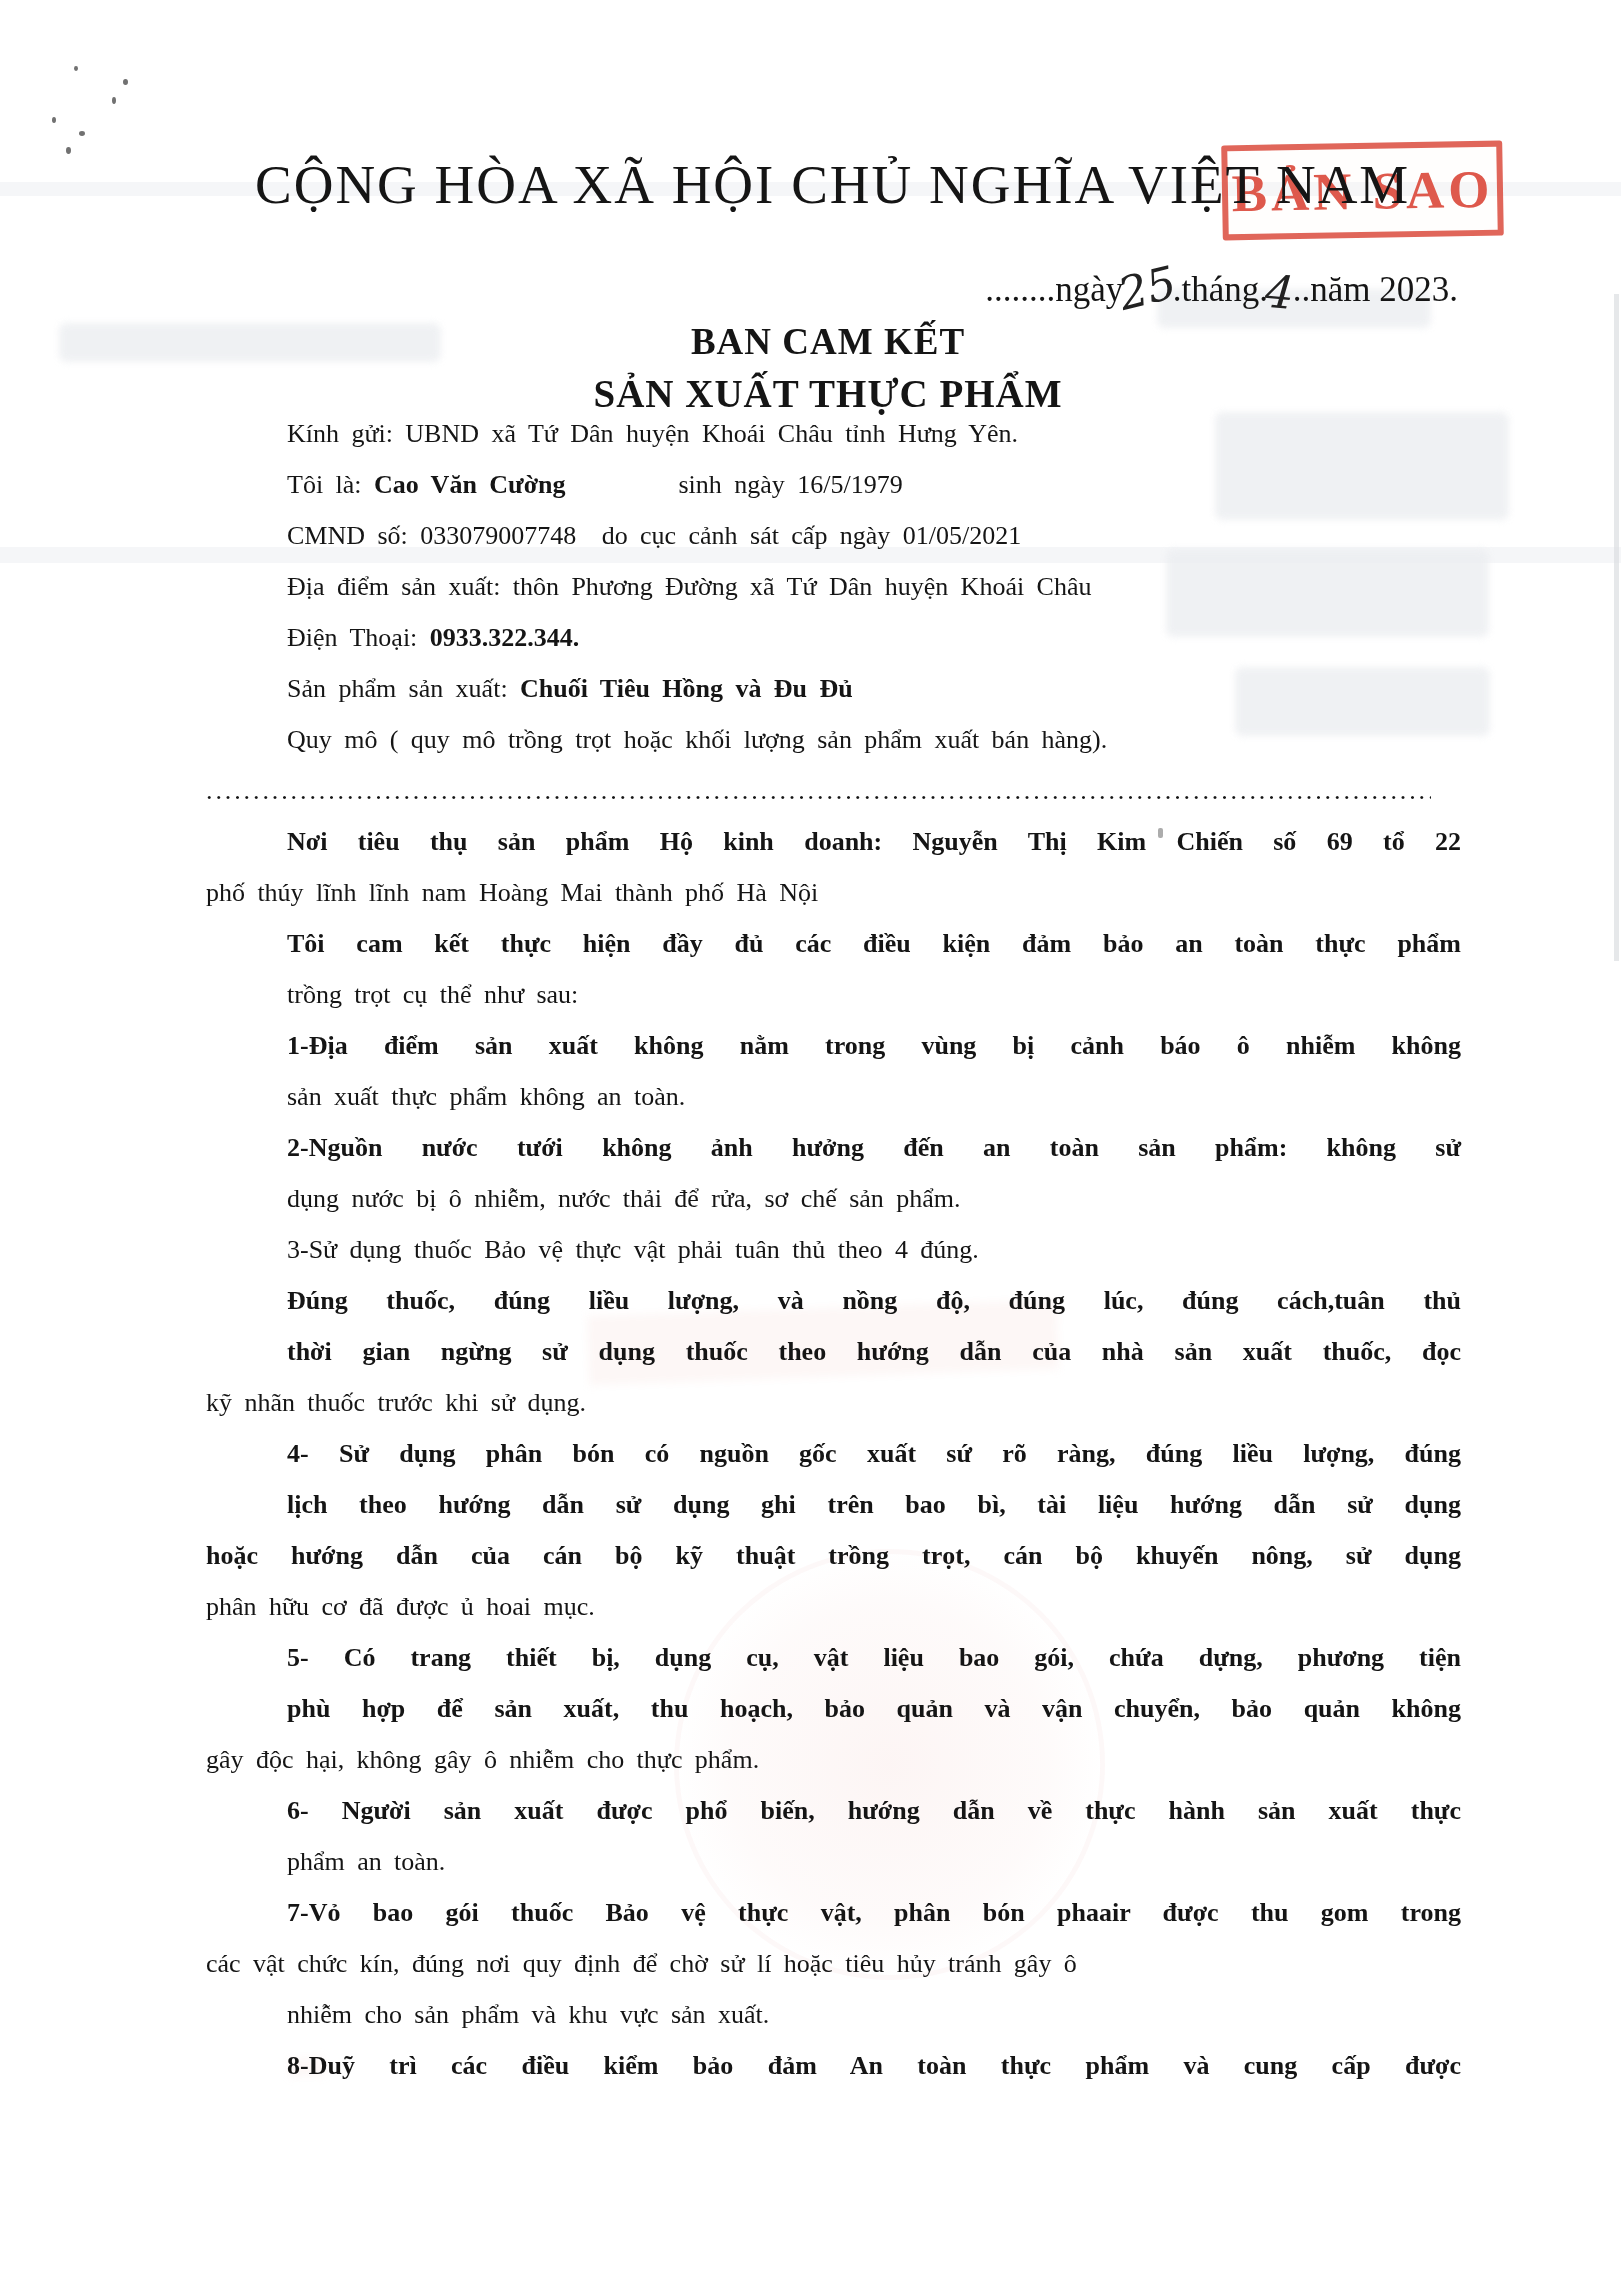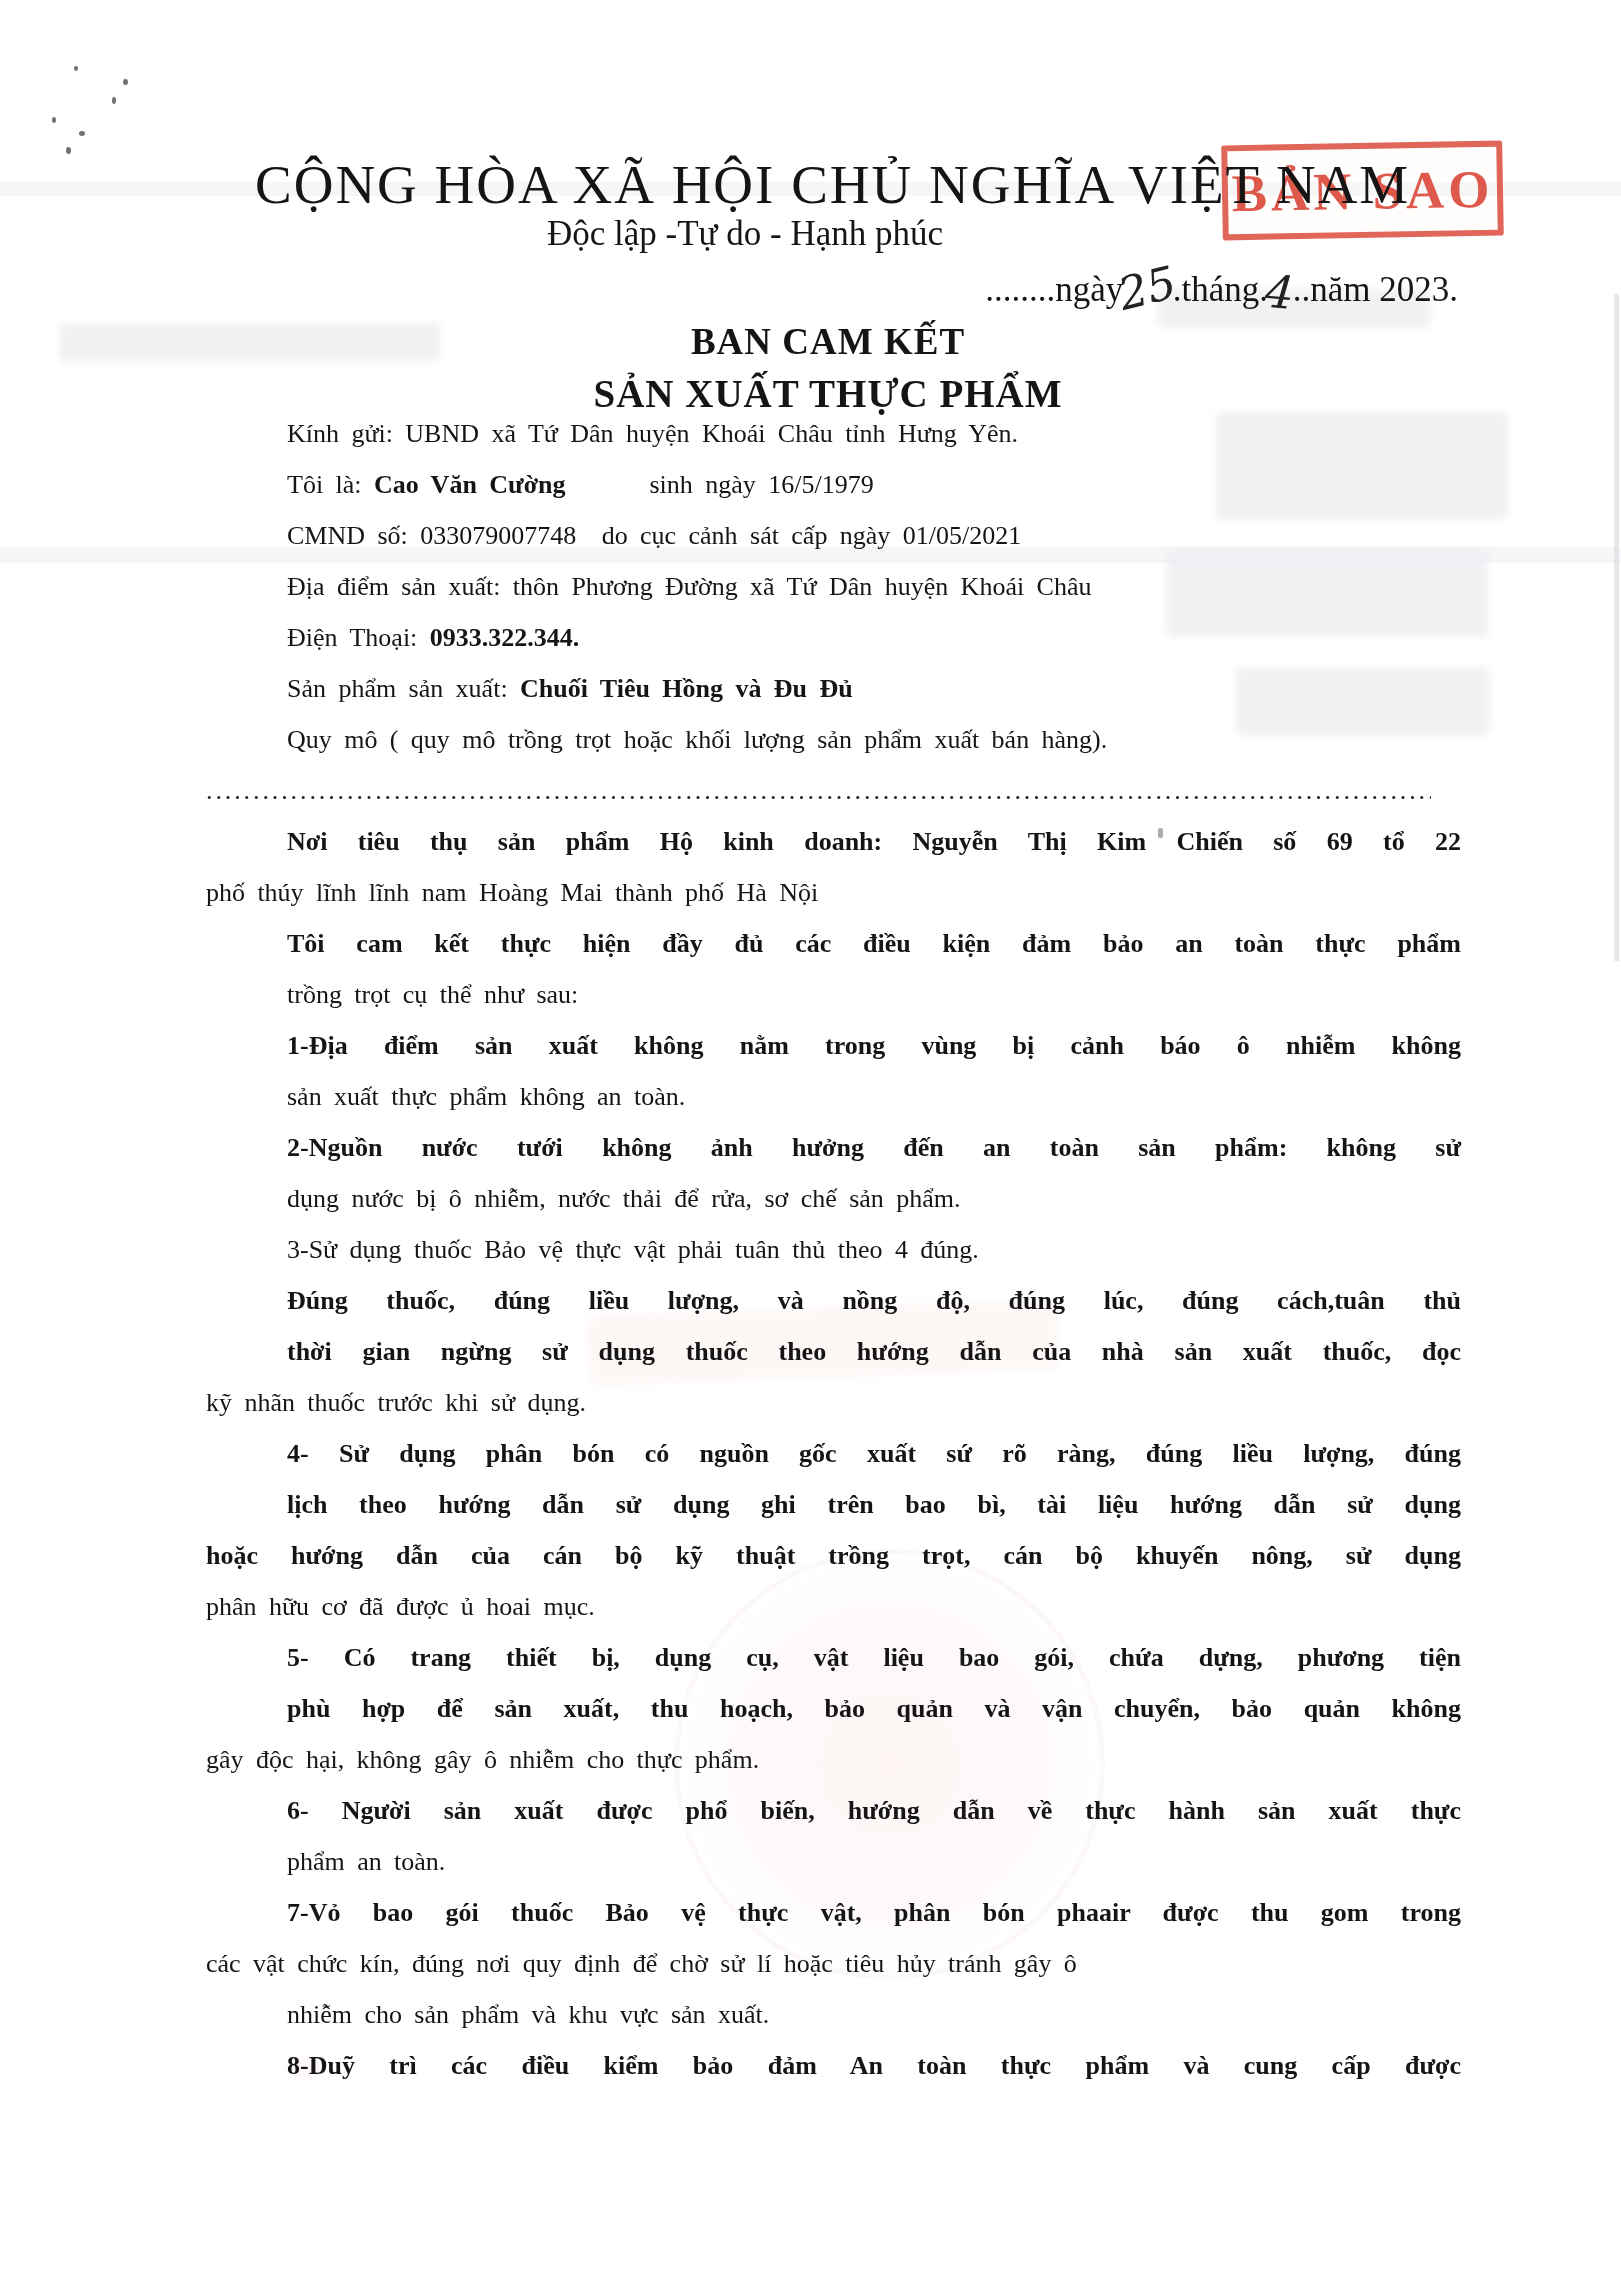--- a/index.html
+++ b/index.html
@@ -94,34 +94,33 @@
   <div class="pink-smudge" style="left:588px;top:1308px;width:470px;height:69px;"></div>
   <div class="pink-smudge" style="left:289px;top:2058px;width:35px;height:17.6px;"></div>
   <div class="edge-line"></div>
   <div class="mark" style="left:1158px;top:828px;width:4.9px;height:9.8px;"></div>
 
   <div class="stamp">
     <span>BẢN SAO</span>
   </div>
 
   <div class="nat-title">CỘNG HÒA XÃ HỘI CHỦ NGHĨA VIỆT NAM</div>
-  <div class="motto">Độc lập -Tự do - Hạnh phúc</div>
 
   <div class="date-line">
     <span>........</span><span>ngày</span><span class="hw hw-day">25</span><span>.tháng.</span><span class="hw hw-month">4</span><span>..năm 2023.</span>
   </div>
 
   <div class="doc-title">
     <div class="t1">BAN CAM KẾT</div>
     <div class="t2">SẢN XUẤT THỰC PHẨM</div>
   </div>
 
   <div class="body">
       <div class="line indent"><span>Kính gửi: UBND xã Tứ Dân huyện Khoái Châu tỉnh Hưng Yên.</span></div>
-      <div class="line indent"><span>Tôi là: </span><span class="b">Cao Văn Cường</span><span style="margin-left: 84px;">sinh ngày 16/5/1979</span></div>
+      <div class="line indent"><span>Tôi là: </span><span class="b">Cao Văn Cường</span><span style="margin-left: 113px;">sinh ngày 16/5/1979</span></div>
       <div class="line indent"><span>CMND số: 033079007748</span><span style="margin-left: 25.5px;">do cục cảnh sát cấp ngày 01/05/2021</span></div>
       <div class="line indent"><span>Địa điểm sản xuất: thôn Phương Đường xã Tứ Dân huyện Khoái Châu</span></div>
       <div class="line indent"><span>Điện Thoại: </span><span class="b">0933.322.344.</span></div>
       <div class="line indent"><span>Sản phẩm sản xuất: </span><span class="b">Chuối Tiêu Hồng và Đu Đủ</span></div>
       <div class="line indent"><span>Quy mô ( quy mô trồng trọt hoặc khối lượng sản phẩm xuất bán hàng).</span></div>
       <div class="line dotsrow"><span>................................................................................................................................................................</span></div>
       <div class="line indent stretch"><span>Nơi tiêu thụ sản phẩm Hộ kinh doanh: Nguyễn Thị Kim Chiến số 69 tổ 22</span></div>
       <div class="line"><span>phố thúy lĩnh lĩnh nam Hoàng Mai thành phố Hà Nội</span></div>
       <div class="line indent stretch"><span>Tôi cam kết thực hiện đầy đủ các điều kiện đảm bảo an toàn thực phẩm</span></div>
       <div class="line indent"><span>trồng trọt cụ thể như sau:</span></div>

